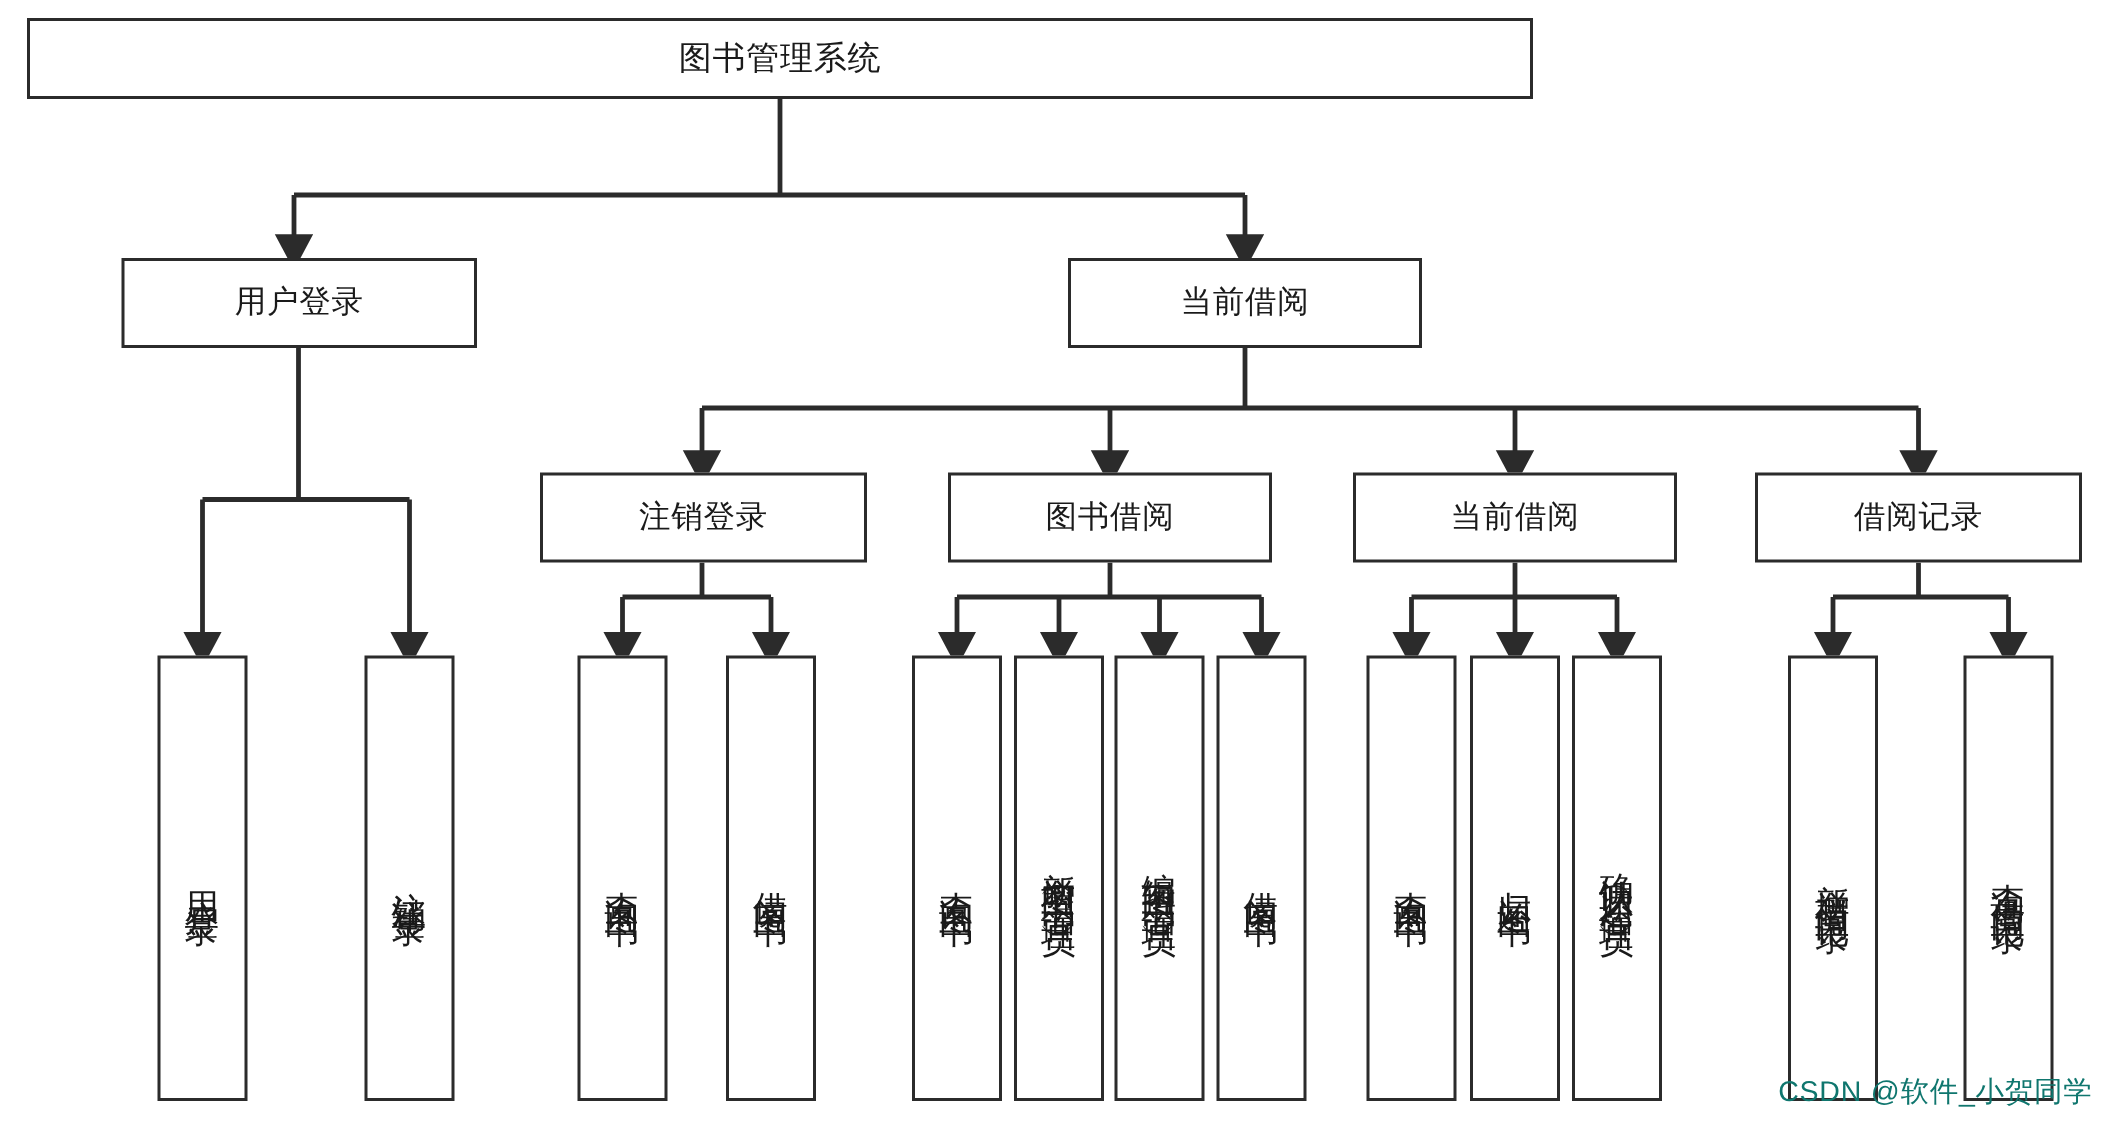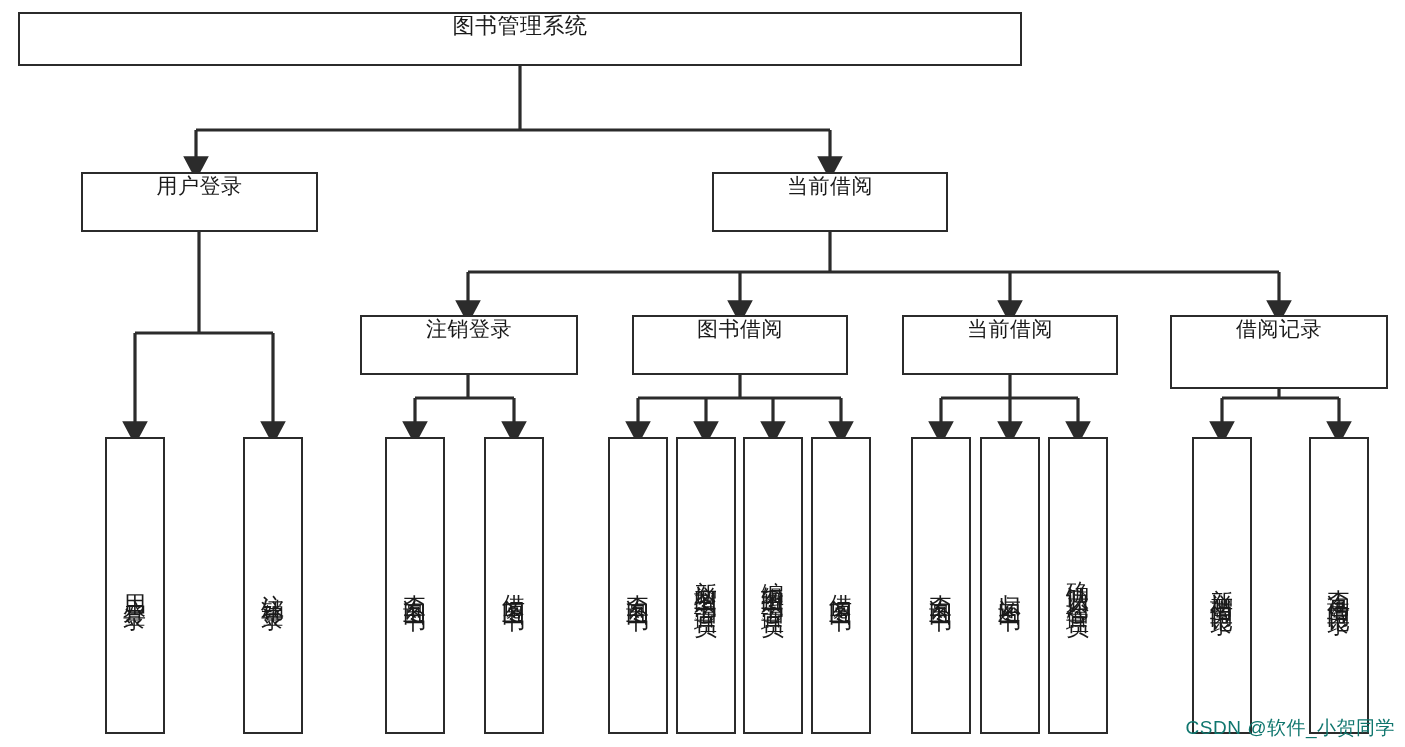--- a/index.html
+++ b/index.html
@@ -20,20 +20,21 @@
     width:1405px;
     height:747px;
     pointer-events:none;
   }
   .node{
     position:absolute;
     box-sizing:border-box;
     background:#ffffff;
     border:2.5px solid #2b2b2b;
     display:flex;
+    align-items:center;
     justify-content:center;
     color:#1a1a1a;
   }
   .node .lbl{
     display:block;
     text-align:center;
     line-height:1.12;
     letter-spacing:0.5px;
   }
   
@@ -135,21 +136,21 @@
 
   <div class="node h" style="left:360px;top:315px;width:218px;height:60px;">
     <span class="lbl">注销登录</span>
   </div>
   <div class="node h" style="left:632px;top:315px;width:216px;height:60px;">
     <span class="lbl">图书借阅</span>
   </div>
   <div class="node h" style="left:902px;top:315px;width:216px;height:60px;">
     <span class="lbl">当前借阅</span>
   </div>
-  <div class="node h" style="left:1170px;top:315px;width:218px;height:74px;">
+  <div class="node h" style="left:1170px;top:315px;width:218px;height:60px;">
     <span class="lbl">借阅记录</span>
   </div>
 
   <div class="node v" style="left:105px;top:437px;width:60px;height:297px;">
     <span class="lbl">用户登录</span>
   </div>
   <div class="node v" style="left:243px;top:437px;width:60px;height:297px;">
     <span class="lbl">注销登录</span>
   </div>
 

